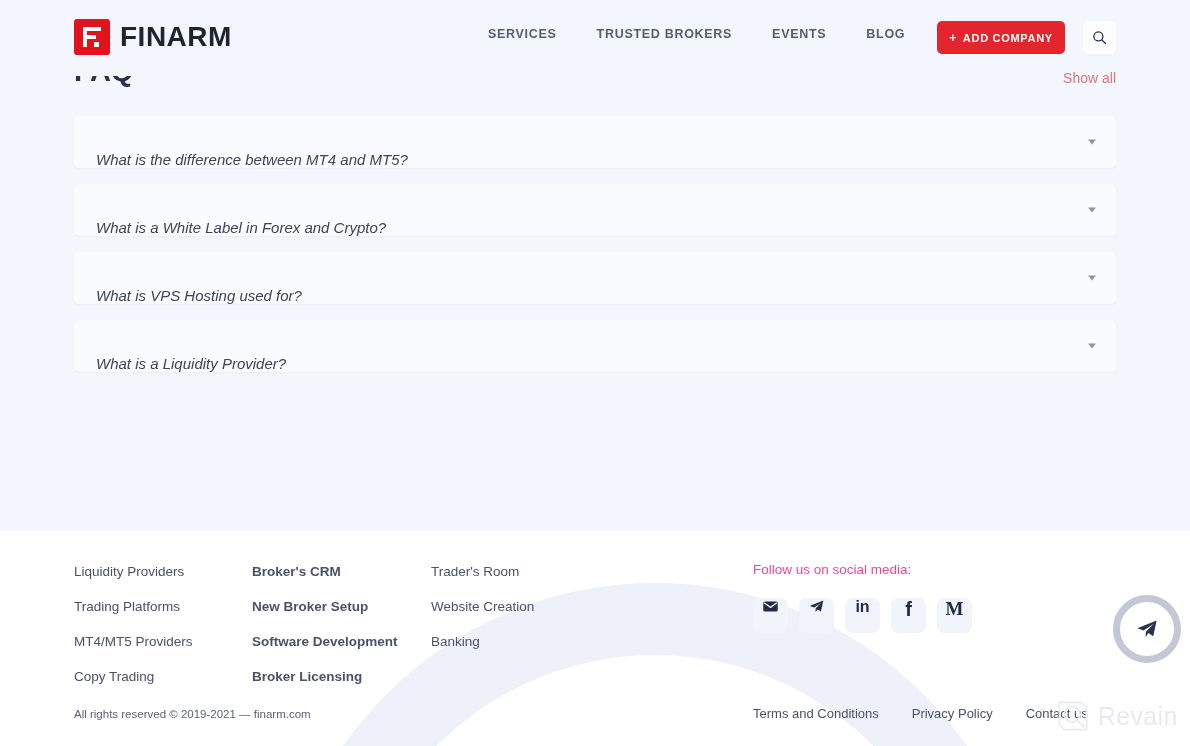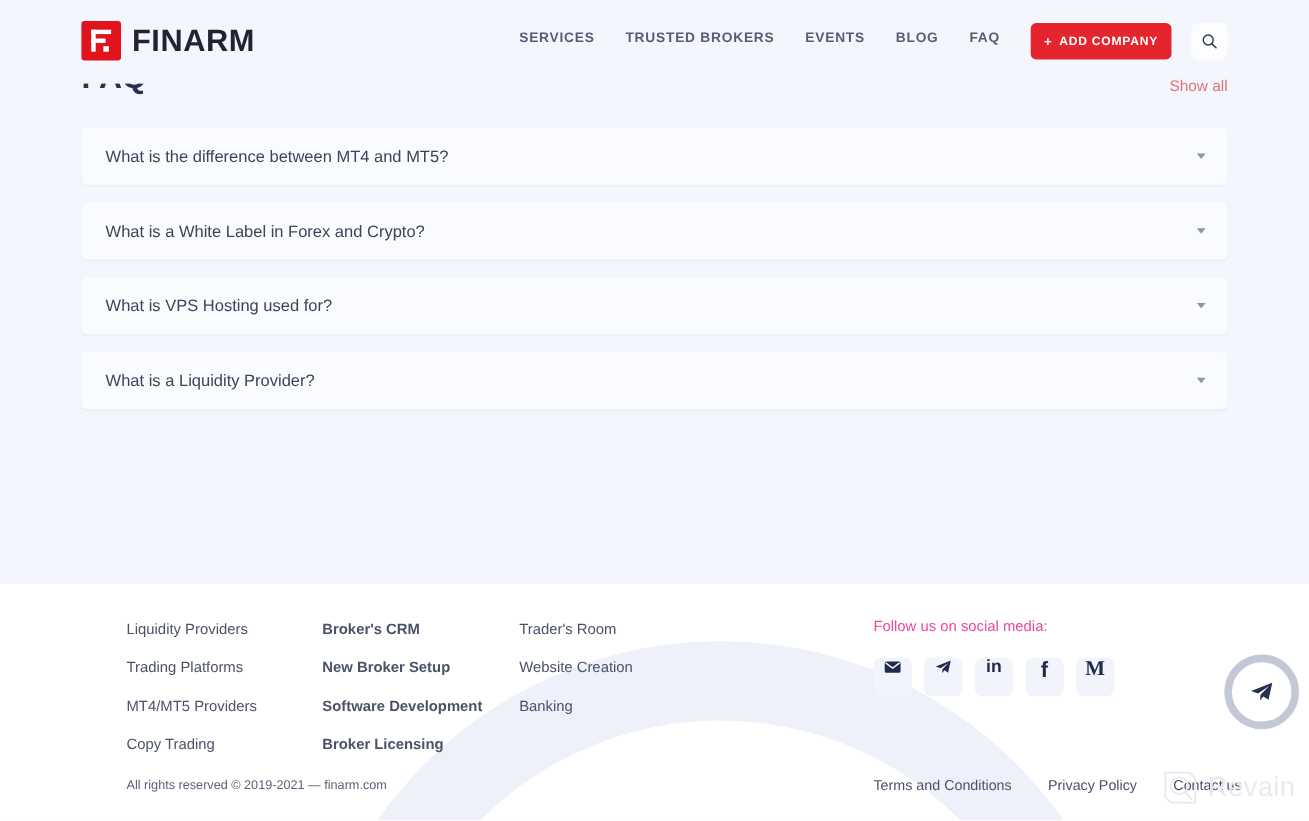--- a/index.html
+++ b/index.html
@@ -73,24 +73,24 @@
   }
   .logo-text {
     font-size: 28px;
     font-weight: bold;
     letter-spacing: 0.5px;
     color: #1f2433;
   }
 
   .main-nav {
     position: absolute;
-    left: 472px; top: 27px;
-    display: flex;
-    align-items: center;
-    gap: 28px;
+    left: 488px; top: 27px;
+    display: flex;
+    align-items: center;
+    gap: 40px;
   }
   .nav-link {
     font-size: 12.5px;
     font-weight: bold;
     letter-spacing: 0.7px;
     color: #555d73;
     text-decoration: none;
     white-space: nowrap;
     cursor: pointer;
   }
@@ -155,22 +155,23 @@
     width: 1042px;
   }
   .faq-item {
     position: relative;
     height: 52px;
     margin-bottom: 16px;
     background: #fafbfe;
     border-radius: 5px;
     box-shadow: 0 1px 2px rgba(60,70,120,0.05);
     display: flex;
-    align-items: center;
-    cursor: pointer;
+    align-items: flex-end;
+    cursor: pointer;
+    font-style: italic;
   }
   .faq-question {
     margin-left: 22px;
     font-size: 15px;
     color: #3d4358;
     font-weight: 500;
   }
   .faq-caret {
     position: absolute;
     right: 20px; top: 50%;
@@ -182,21 +183,20 @@
   }
 
   
   .site-footer {
     position: absolute;
     left: 0; top: 531px;
     width: 1190px;
     height: 215px;
     background: #ffffff;
     overflow: hidden;
-    padding-left: 41px;
   }
   .footer-arc {
     position: absolute;
     left: 275px; top: 52px;
     width: 760px; height: 760px;
     border-radius: 50%;
     border: 72px solid #eef0fa;
     pointer-events: none;
   }
   .footer-inner { position: relative; z-index: 2; }

